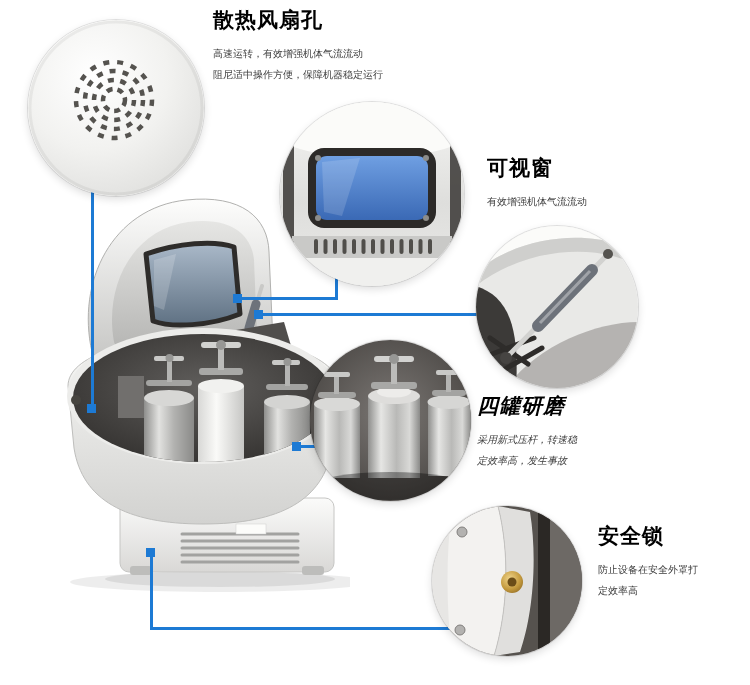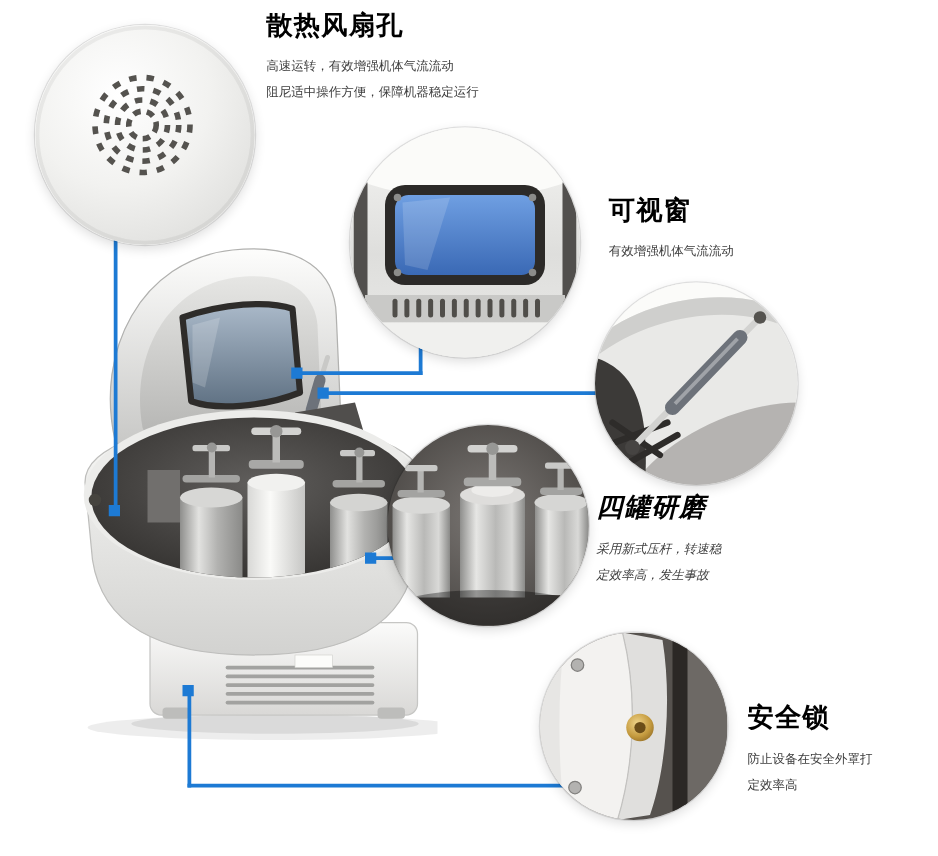--- a/index.html
+++ b/index.html
@@ -22,21 +22,21 @@
   #d-lock{left:432px;top:506px;width:150px;height:150px;}
 
   .callout{position:absolute;z-index:5;}
   .callout .t{font-size:21px;font-weight:700;color:#000;letter-spacing:1px;}
   .callout .d{margin-top:9px;font-size:10px;color:#3d3d3d;line-height:21px;}
   .callout .d div{white-space:nowrap;}
   #c-fan{left:213px;top:6px;}
   #c-window{left:487px;top:132px;margin-top:22px;}
   #c-strut{left:643px;top:250px;}
   #c-jars{left:477px;top:392px;font-style:italic;}
-  #c-lock{left:598px;top:560px;}
+  #c-lock{left:598px;top:522px;}
 </style>
 </head>
 <body>
 
 <div class="canvas">
 
   <svg class="machine" width="320" height="445" viewBox="0 0 320 445">
     <defs>
       <linearGradient id="g-hood" x1="0" y1="0" x2="0" y2="1">
         <stop offset="0" stop-color="#fdfdfc"></stop>

